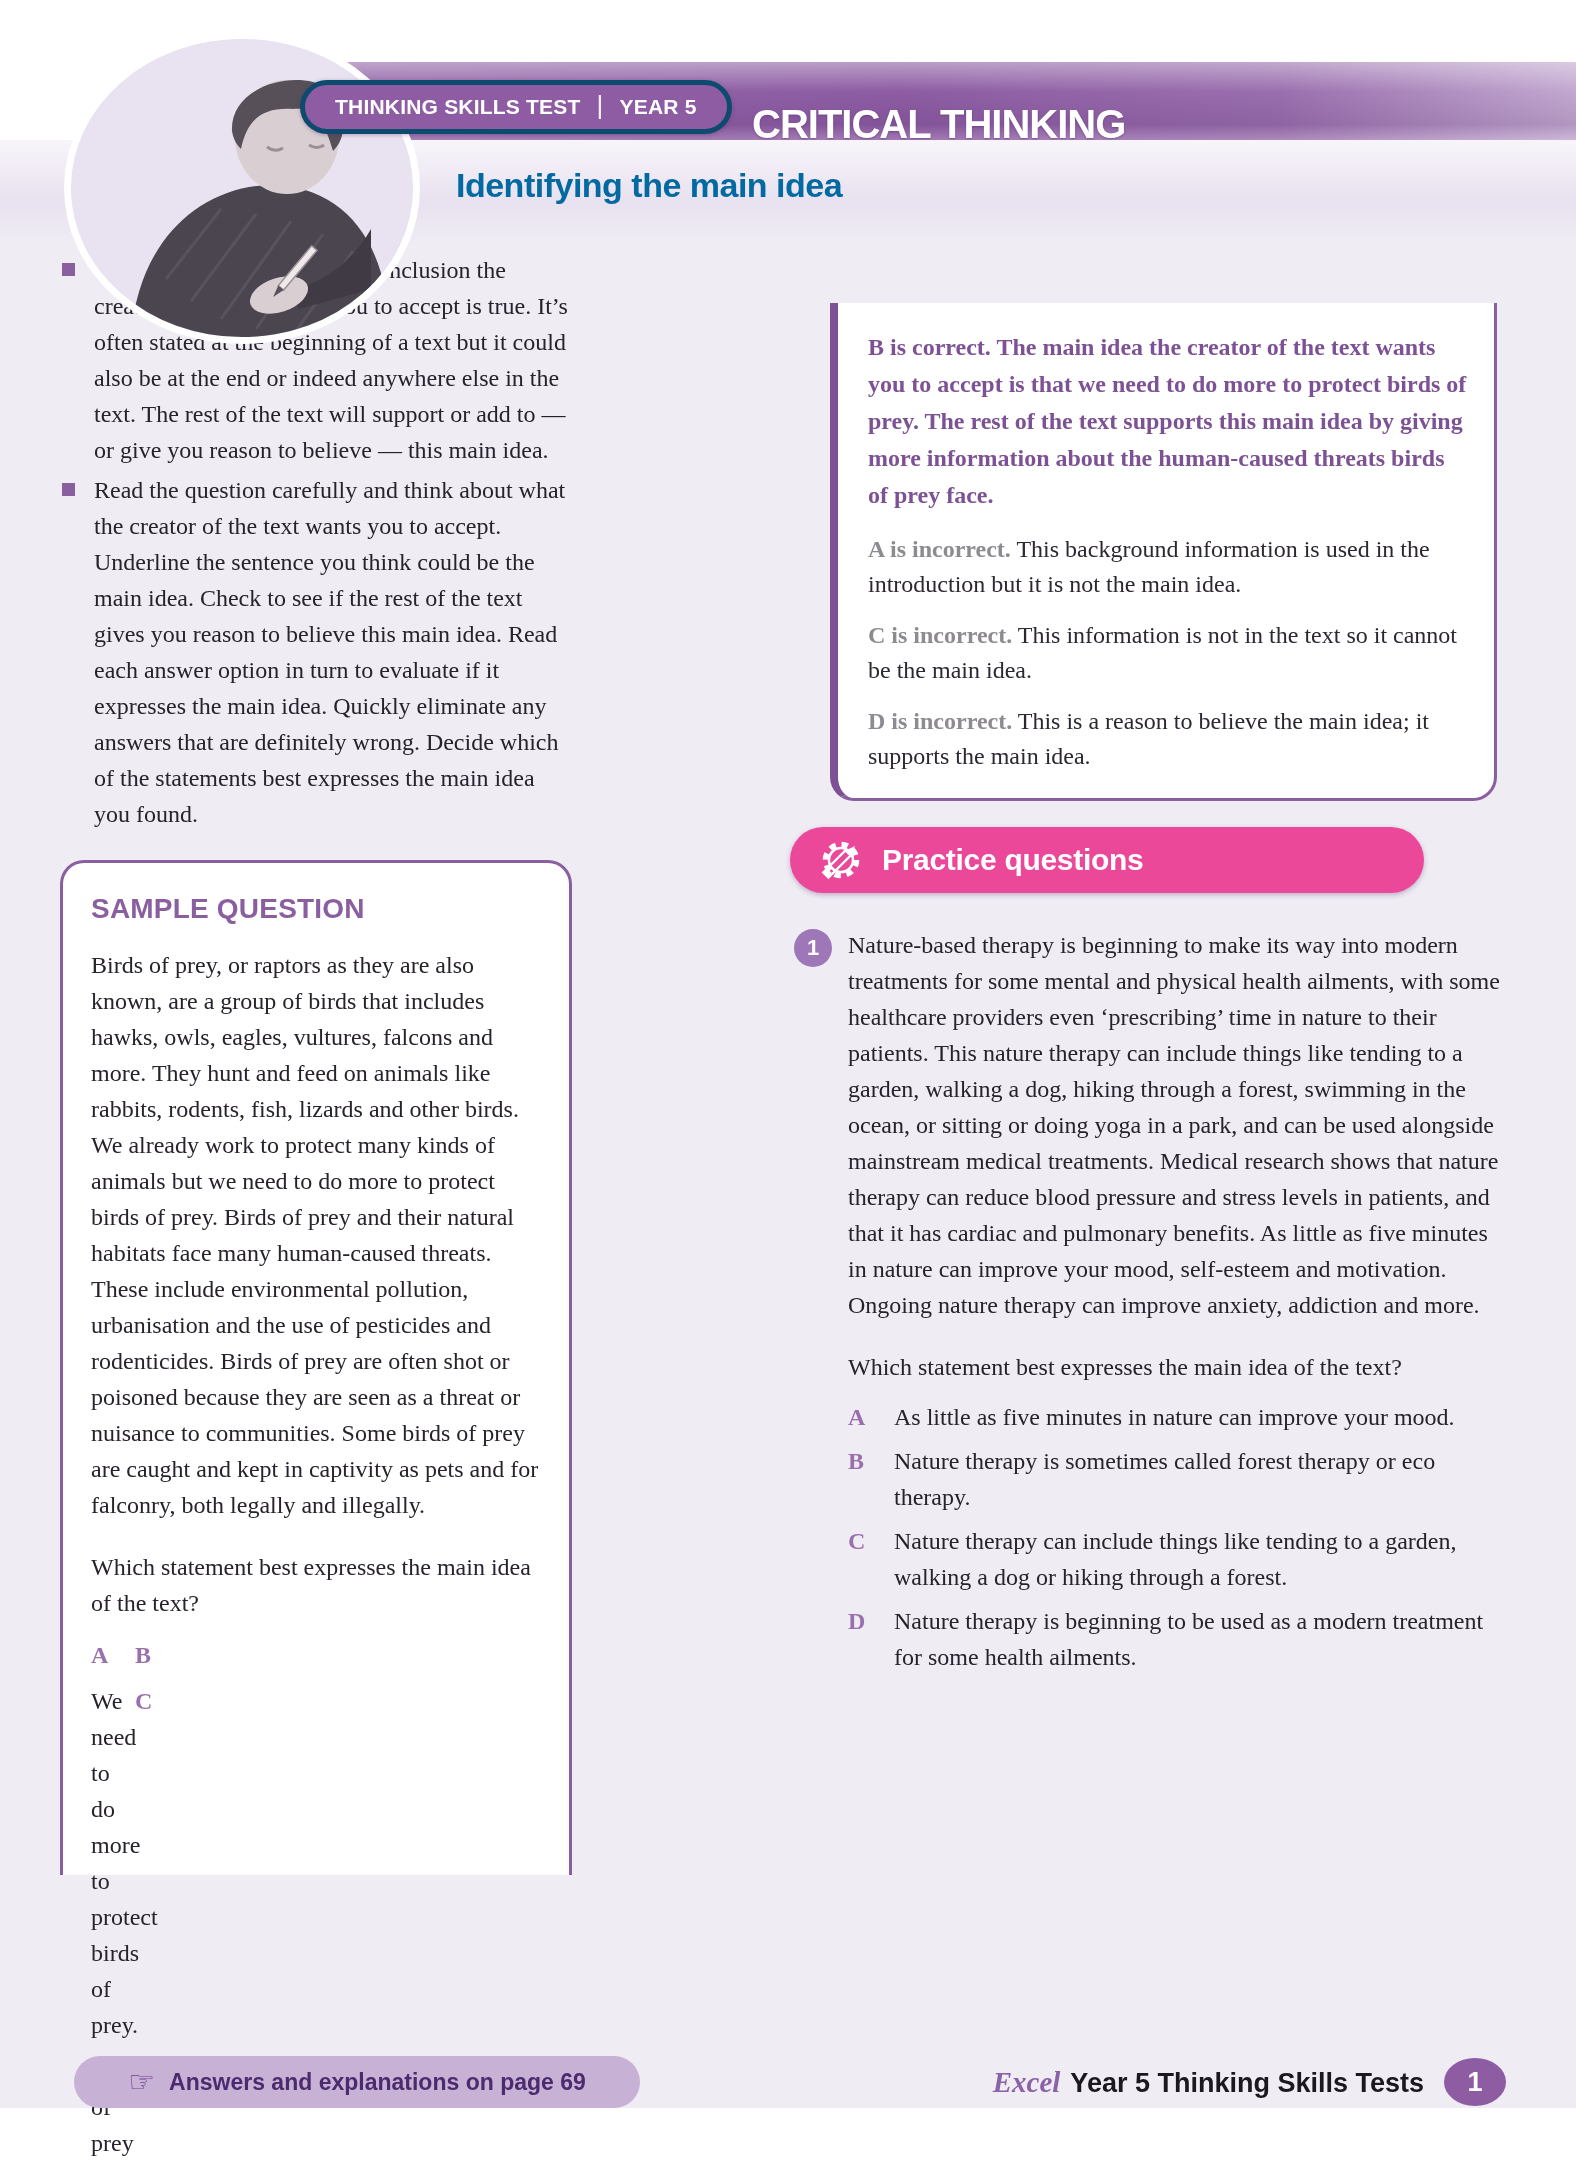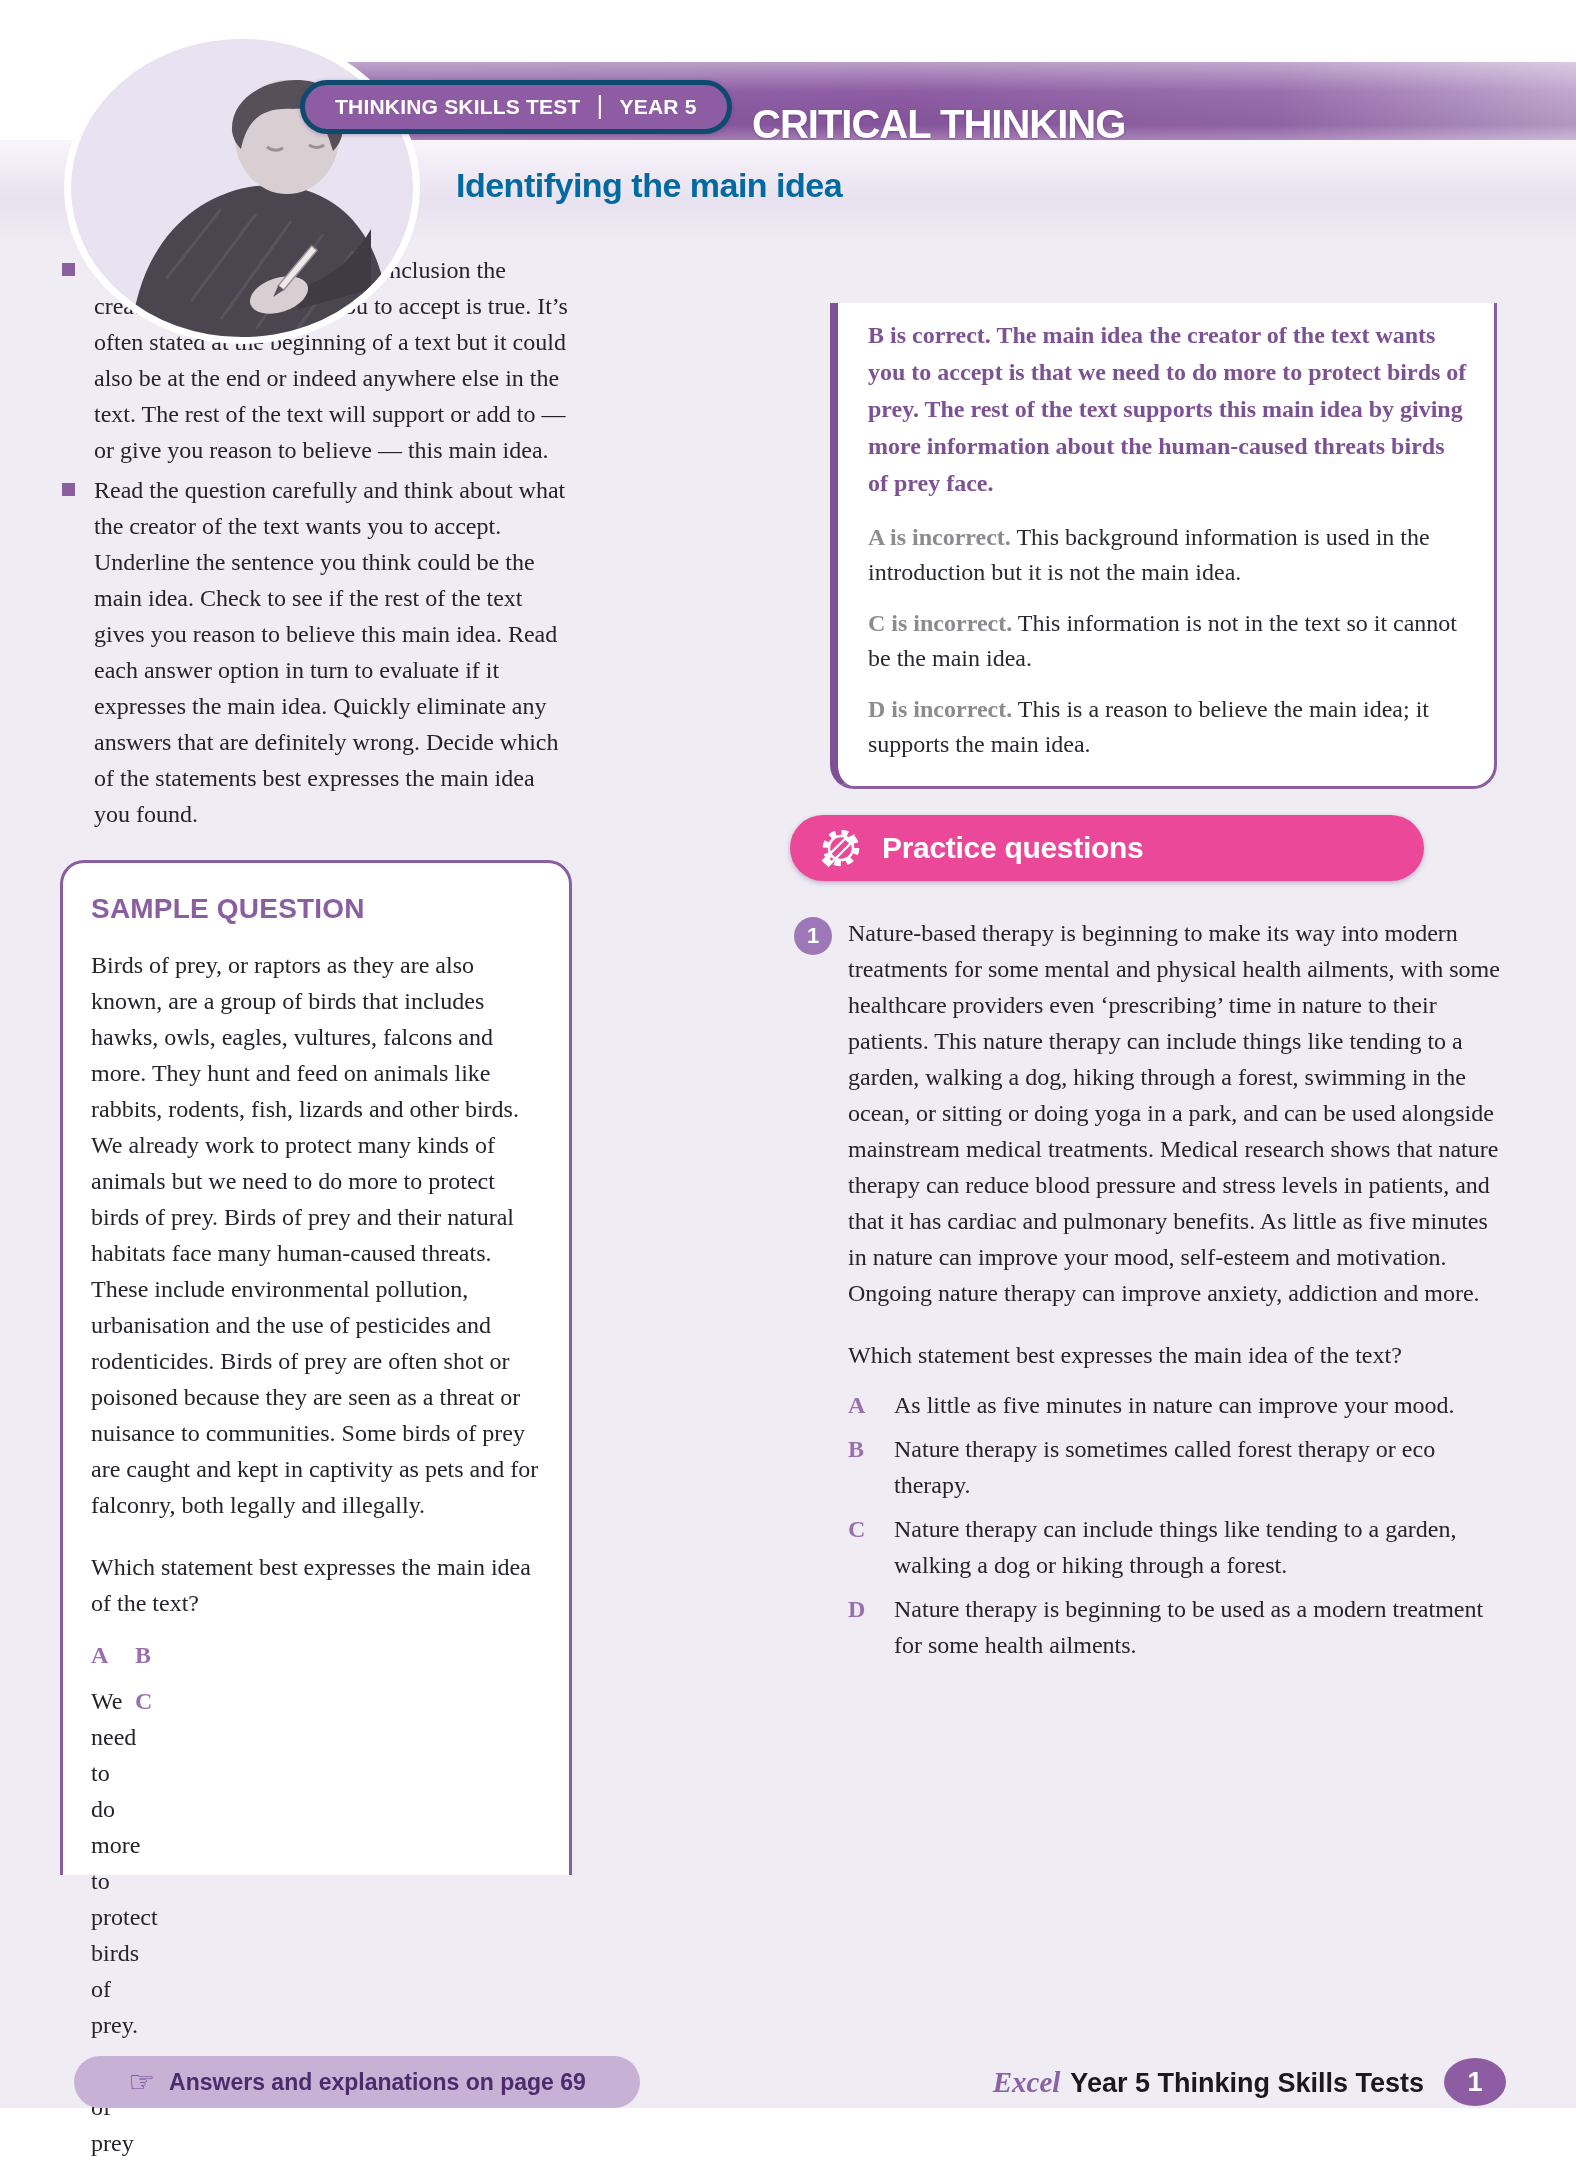--- a/index.html
+++ b/index.html
@@ -35,21 +35,21 @@
         border:3px solid #8a5fa0;border-bottom:none;border-radius:24px 24px 0 0;
         padding:30px 26px 0 28px;}
   .sample-heading{margin:0 0 22px;color:#8a5fa0;font-weight:800;font-size:28px;letter-spacing:.2px;}
   .passage{margin:0 0 26px;color:#27222b;font-size:24px;line-height:36px;}
   .question-line{margin:0 0 16px;color:#27222b;font-size:24px;line-height:36px;}
   .options{display:grid;grid-template-columns:44px 1fr;row-gap:10px;color:#27222b;font-size:24px;line-height:36px;}
   .opt-letter{color:#9a6fae;font-weight:700;}
   
   .answer-box{margin-left:40px;margin-top:51px;width:667px;box-sizing:border-box;background:#ffffff;
         border-left:8px solid #7d5295;border-right:3px solid #8a5fa0;border-bottom:3px solid #8a5fa0;
-        border-radius:0 0 24px 24px;padding:14px 26px 24px 30px;}
+        border-radius:0 0 24px 24px;padding:26px 26px 24px 30px;}
   .correct{margin:0 0 18px;color:#7d5295;font-weight:700;font-size:24px;line-height:37px;}
   .incorrect{margin:0 0 16px;color:#2c2731;font-size:24px;line-height:35px;}
   .incorrect .label{font-weight:700;color:#8d8a90;}
   
   .practice-pill{margin-top:26px;width:634px;height:66px;box-sizing:border-box;background:#ec4899;
         border-radius:36px;display:flex;align-items:center;gap:18px;padding:0 28px;
         box-shadow:0 2px 5px rgba(80,40,100,.30);}
   .practice-label{color:#fff;font-weight:800;font-size:30px;letter-spacing:-.3px;}
   .q-row{display:flex;margin-top:34px;}
   .q-num{flex:0 0 38px;height:38px;margin:2px 16px 0 4px;background:#9d77b8;border-radius:50%;

